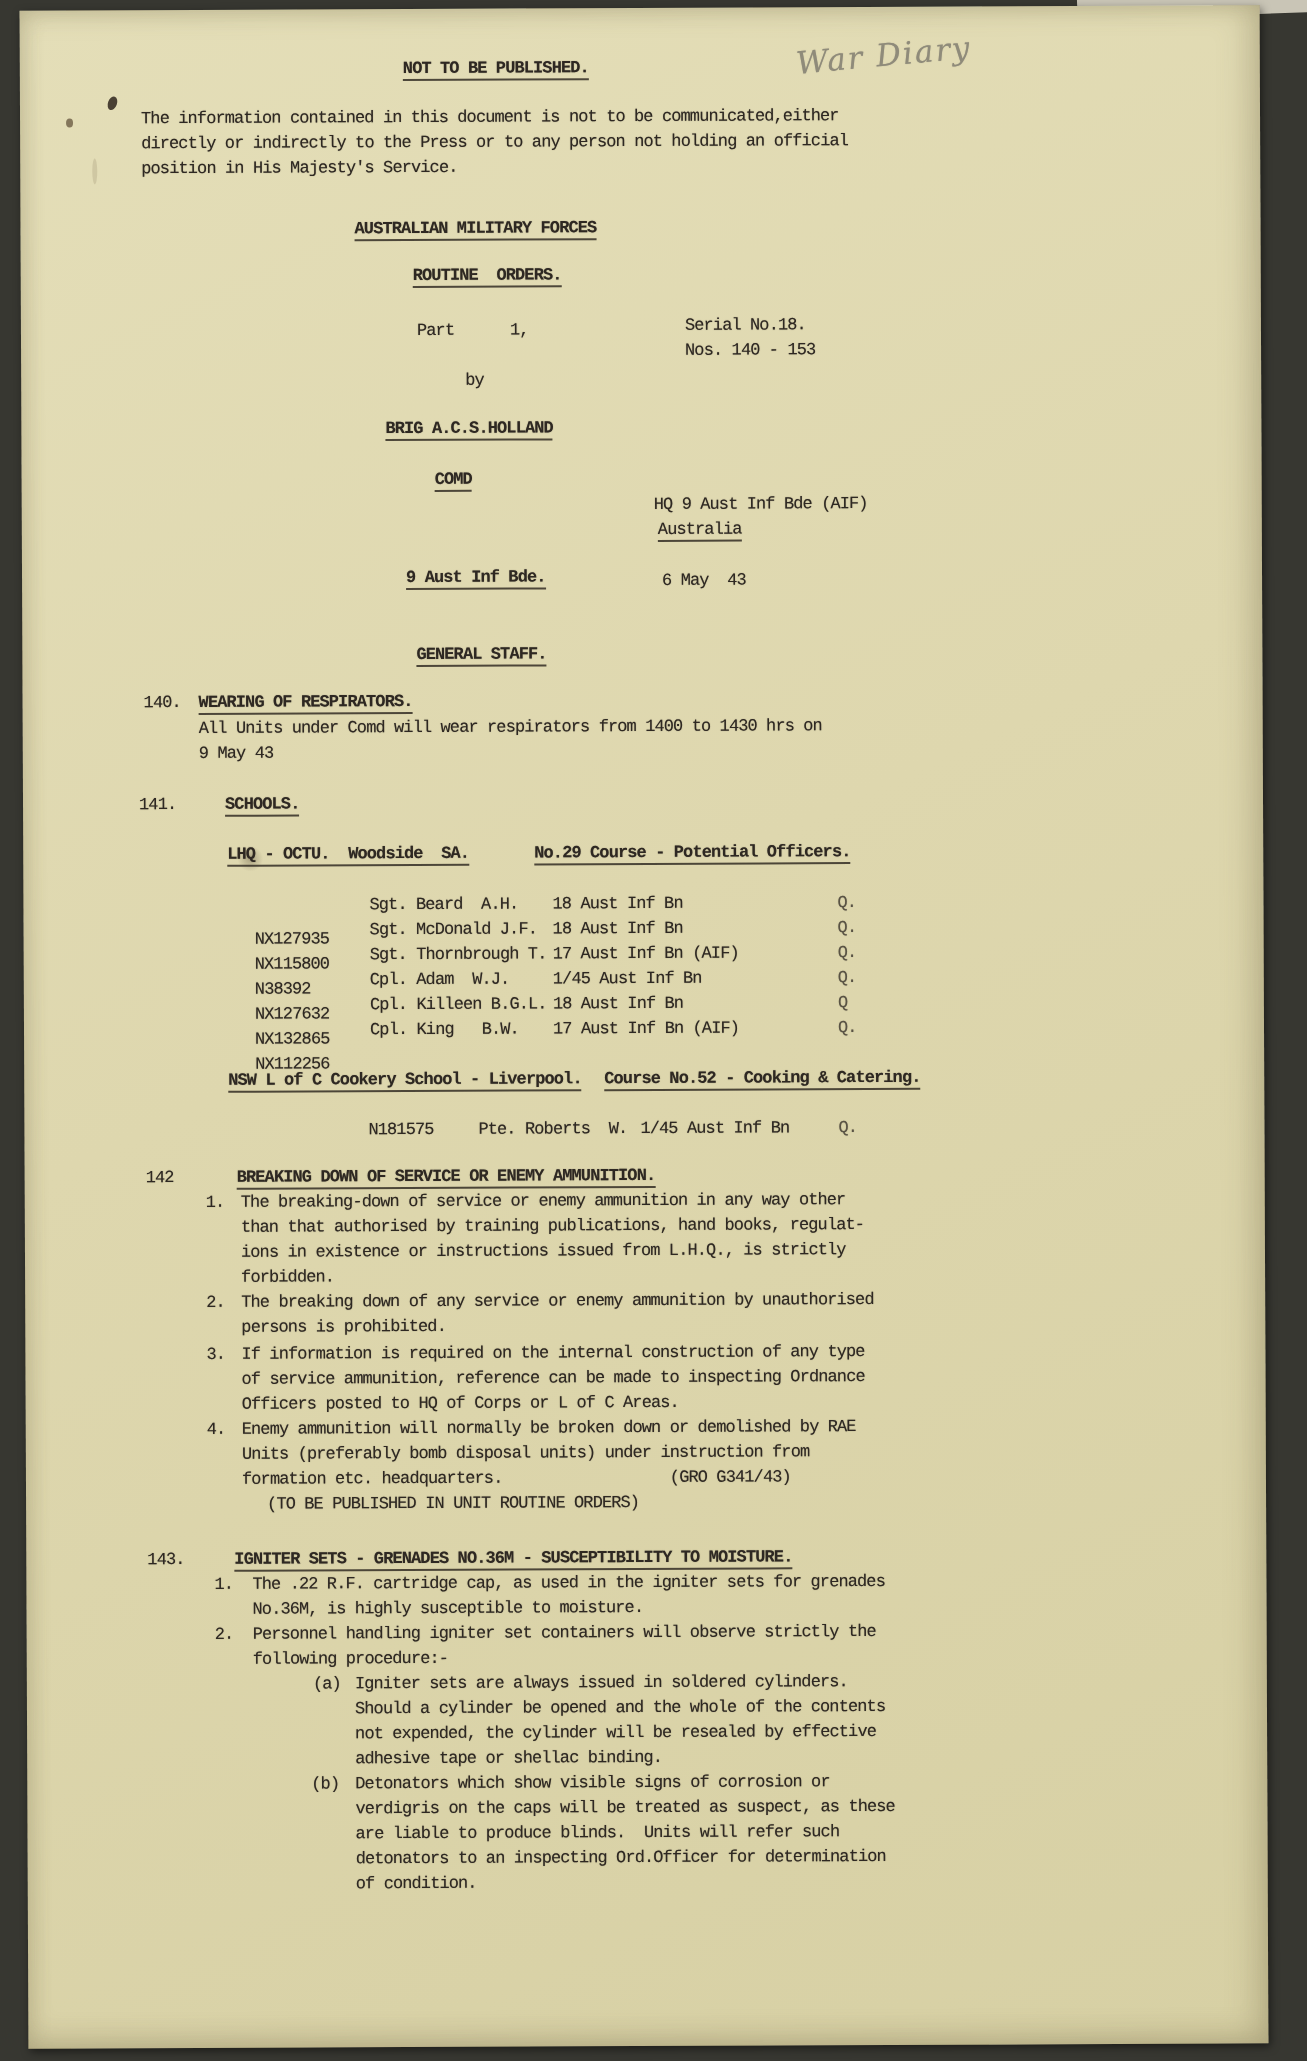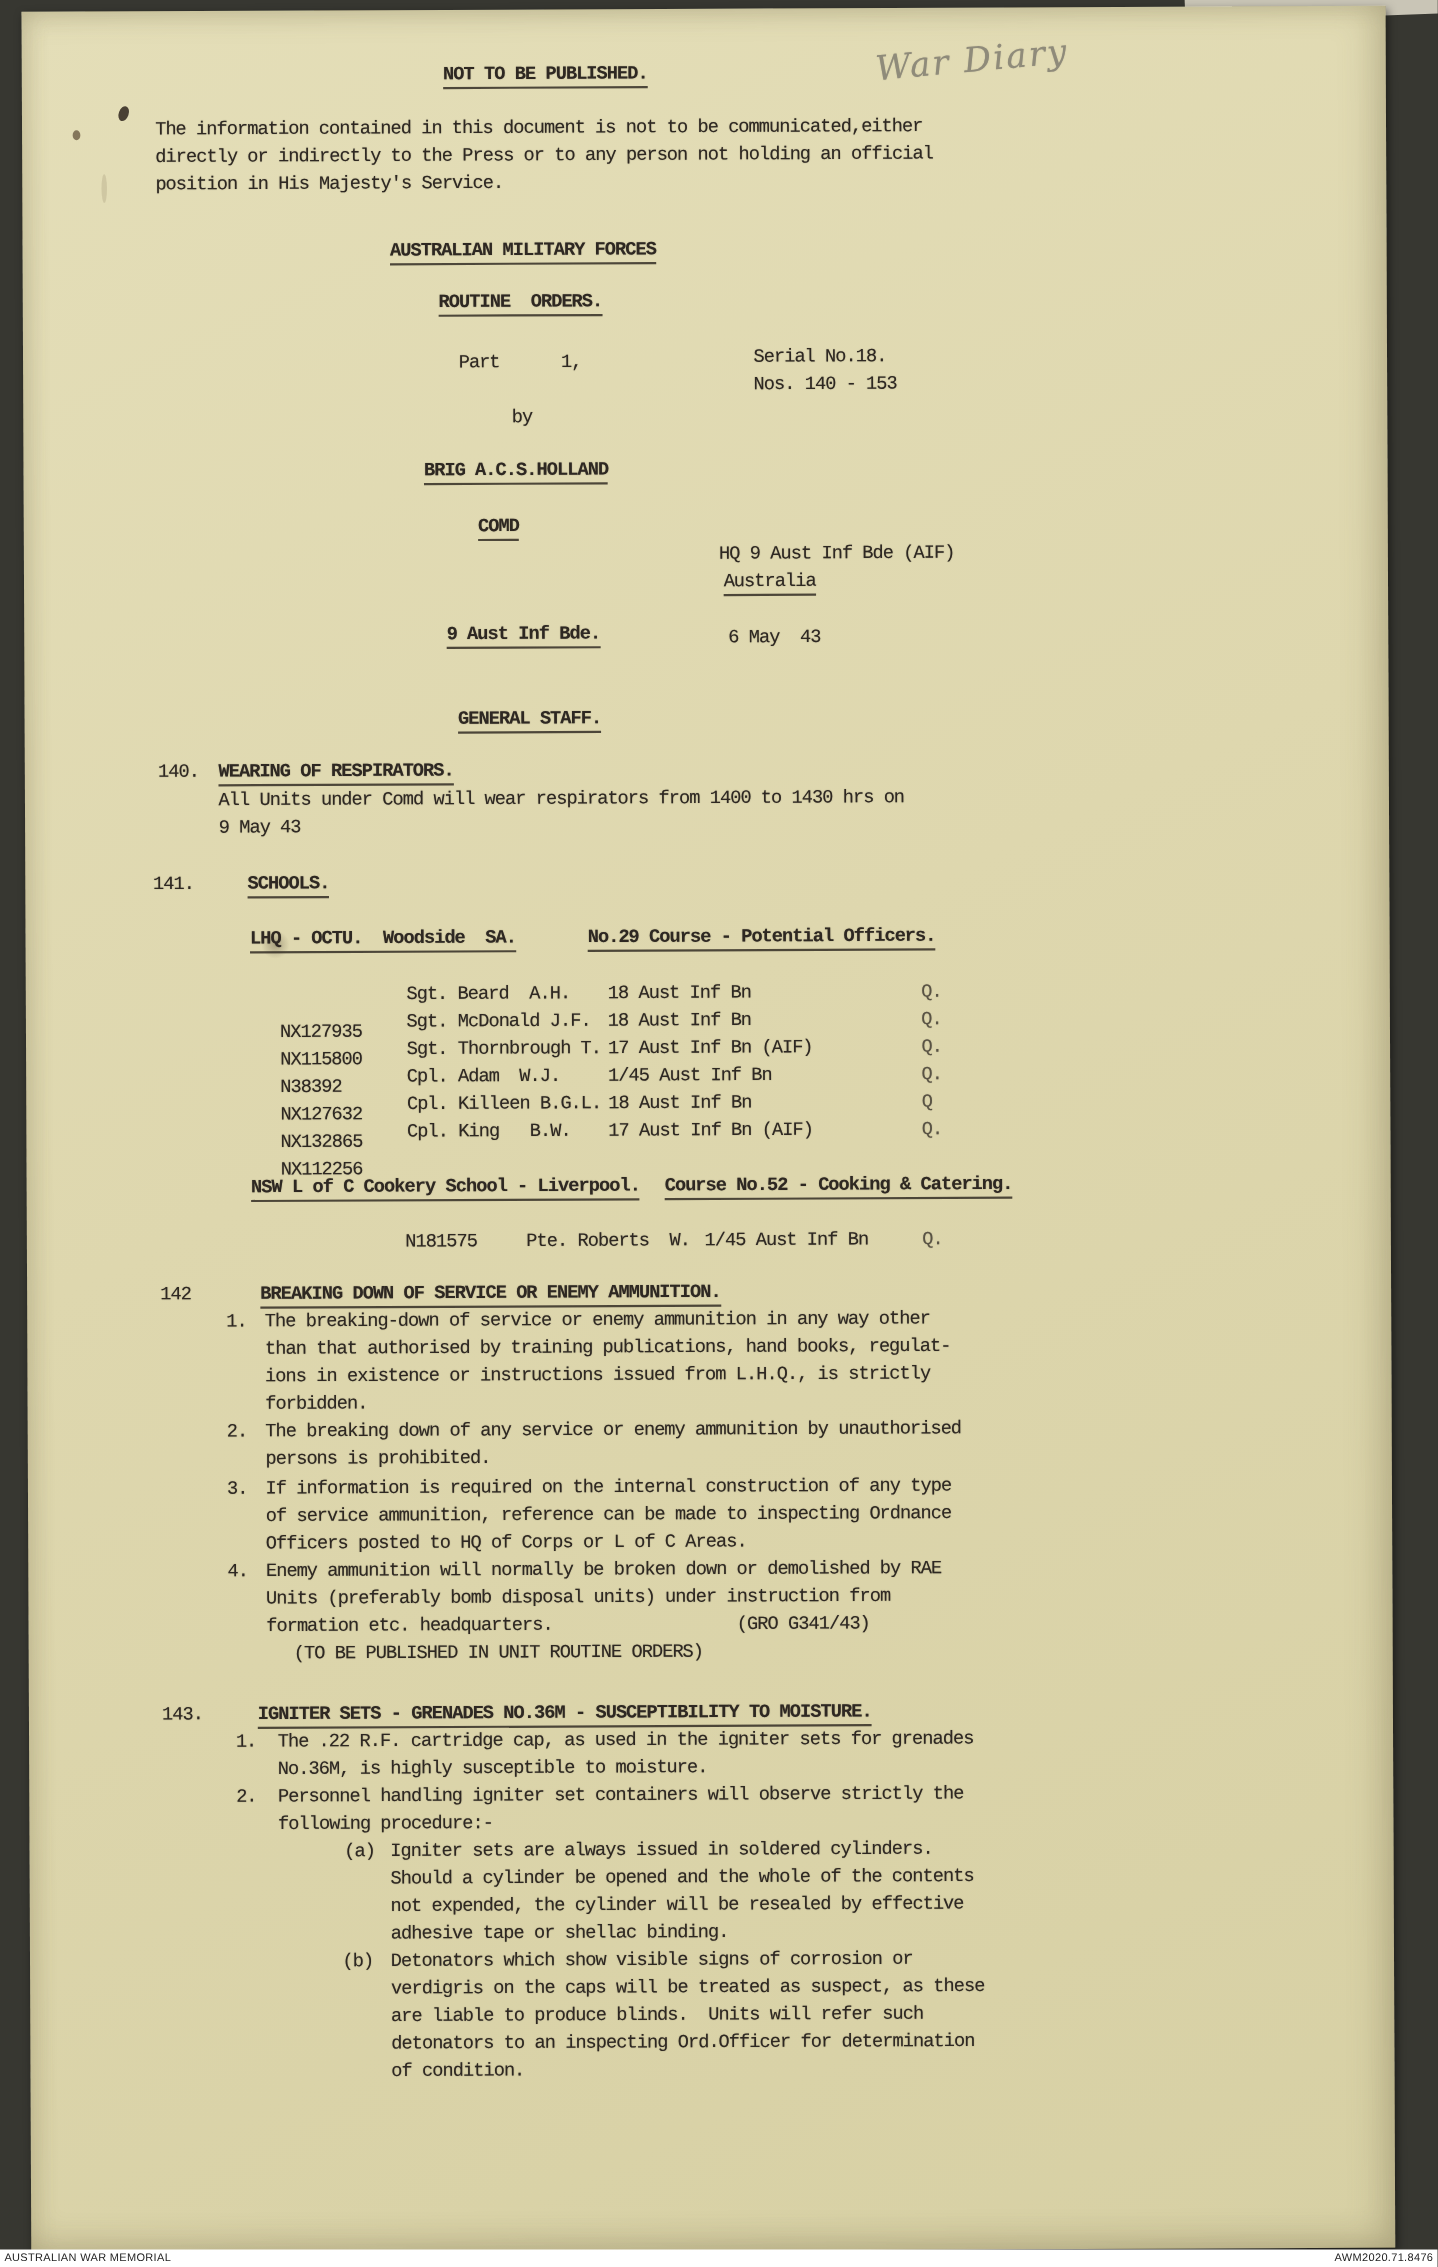--- a/index.html
+++ b/index.html
@@ -70,21 +70,21 @@
 
     <div class="abs ink" style="left:121px; top:96px;">
       <div class="line">The information contained in this document is not to be communicated,either</div>
       <div class="line">directly or indirectly to the Press or to any person not holding an official</div>
       <div class="line">position in His Majesty's Service.</div>
     </div>
 
     <div class="abs ink hd" style="left:334px; top:207px;">
       <span class="u line">AUSTRALIAN MILITARY FORCES</span>
     </div>
-    <div class="abs ink hd" style="left:378px; top:254px;">
+    <div class="abs ink hd" style="left:392px; top:254px;">
       <span class="u line">ROUTINE  ORDERS.</span>
     </div>
     <div class="abs ink line" style="left:396px; top:309px;">Part      1,</div>
     <div class="abs ink" style="left:664px; top:305px;">
       <div class="line">Serial No.18.</div>
       <div class="line">Nos. 140 - 153</div>
     </div>
     <div class="abs ink line" style="left:444px; top:359px;">by</div>
     <div class="abs ink hd" style="left:364px; top:407px;">
       <span class="u line">BRIG A.C.S.HOLLAND</span>
@@ -223,17 +223,13 @@
     <div class="abs ink line" style="left:284px; top:1762px;">(b)</div>
     <div class="abs ink" style="left:328px; top:1762px;">
       <div class="line">Detonators which show visible signs of corrosion or</div>
       <div class="line">verdigris on the caps will be treated as suspect, as these</div>
       <div class="line">are liable to produce blinds.  Units will refer such</div>
       <div class="line">detonators to an inspecting Ord.Officer for determination</div>
       <div class="line">of condition.</div>
     </div>
   </div>
 
-  <div id="footer-bar">
-    <span class="fl">AUSTRALIAN WAR MEMORIAL</span>
-    <span class="fr">AWM2020.71.8476</span>
-  </div>
 </div>
 
 </body></html>

